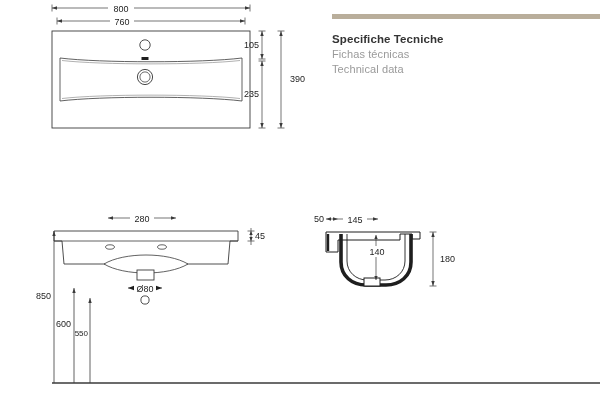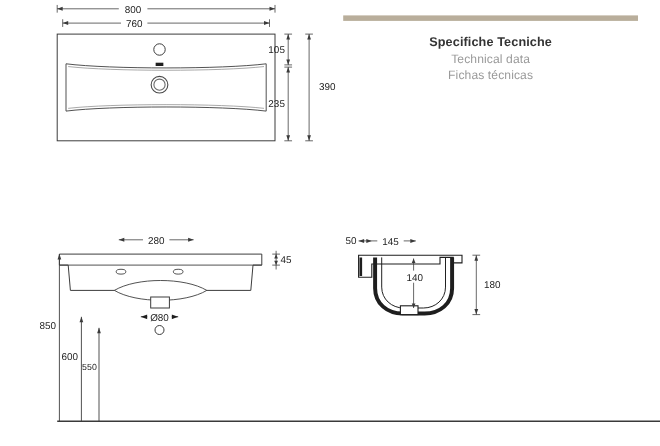--- a/index.html
+++ b/index.html
@@ -17,24 +17,23 @@
   }
 
   .sheet {
     position: absolute;
     inset: 0;
   }
 
   
   .header-block {
     position: absolute;
-    left: 312px;
+    left: 332px;
     top: 14px;
     width: 268px;
-    text-align: center;
   }
   .header-rule {
     width: 268px;
     height: 5px;
     background: #b9ae9b;
     margin-bottom: 13px;
   }
   .header-title {
     font-size: 11.5px;
     font-weight: bold;
@@ -67,22 +66,22 @@
   }
 </style>
 </head>
 <body>
 
 <div class="sheet">
 
   <div class="header-block">
     <div class="header-rule"></div>
     <div class="header-title">Specifiche Tecniche</div>
+    <div class="header-sub">Fichas técnicas</div>
     <div class="header-sub">Technical data</div>
-    <div class="header-sub">Fichas técnicas</div>
   </div>
 
   <svg class="draw" width="600" height="405" viewBox="0 0 600 405">
 
     <g stroke="#3a3a3a" fill="none" stroke-width="0.8">
 
       <g>
 
         <g>
           <line x1="52" y1="8" x2="250" y2="8" stroke-width="0.7"></line>

